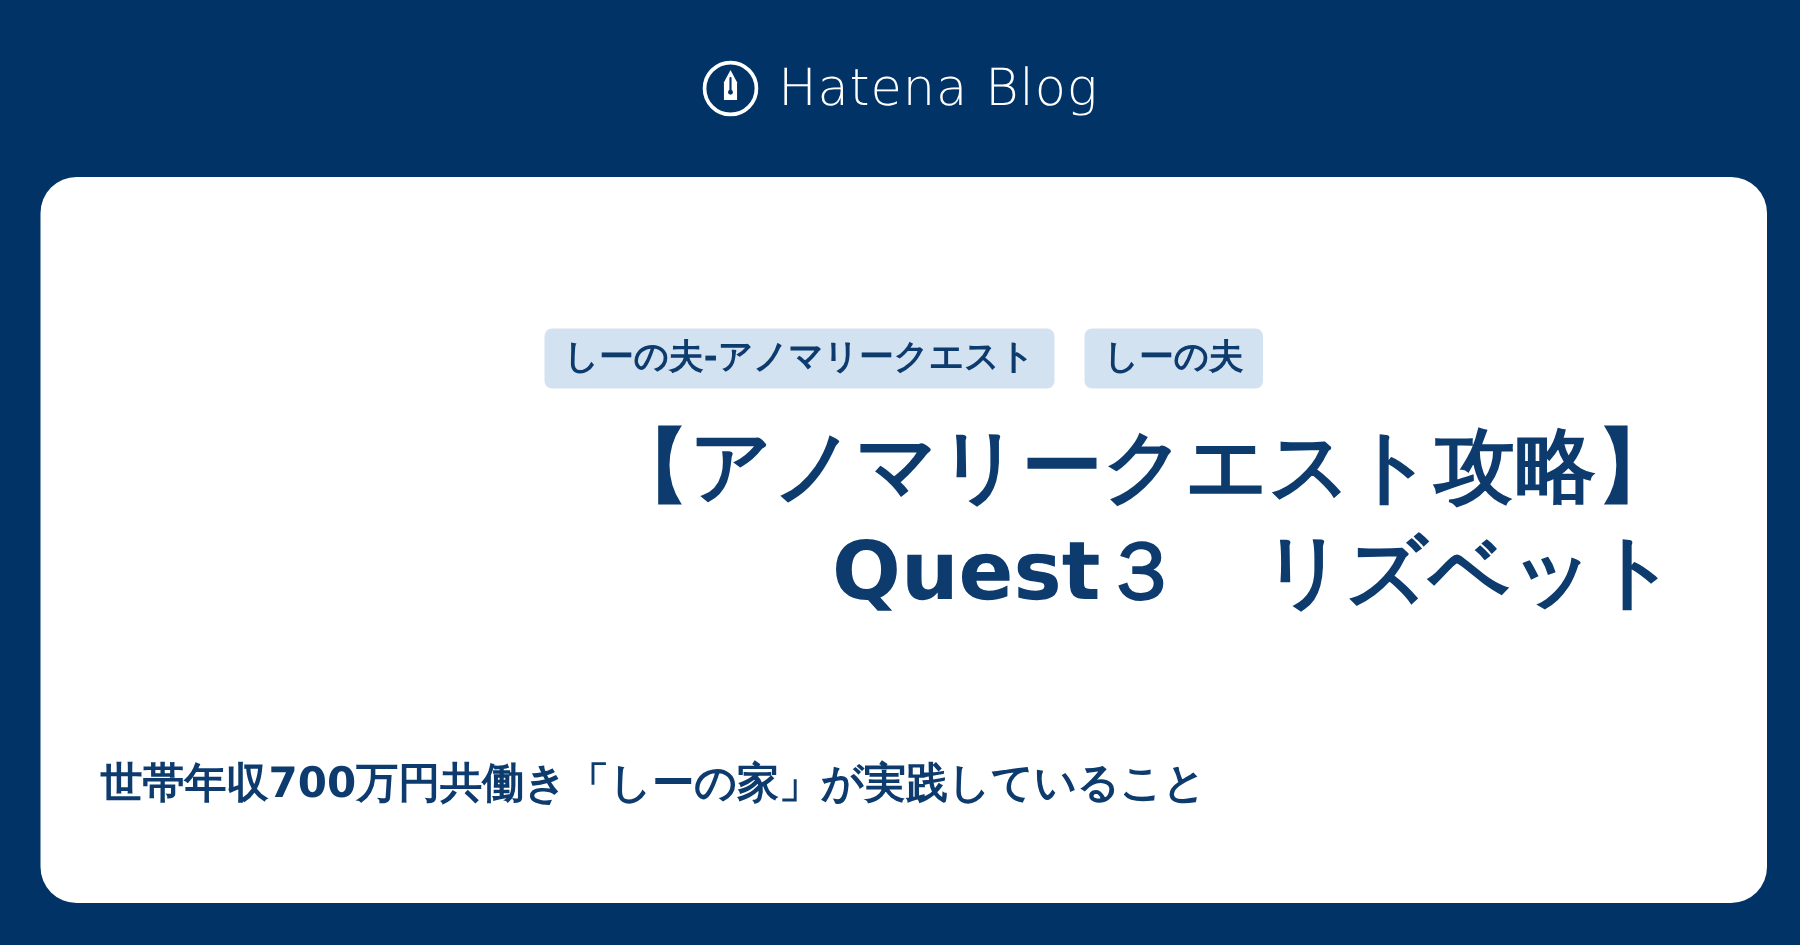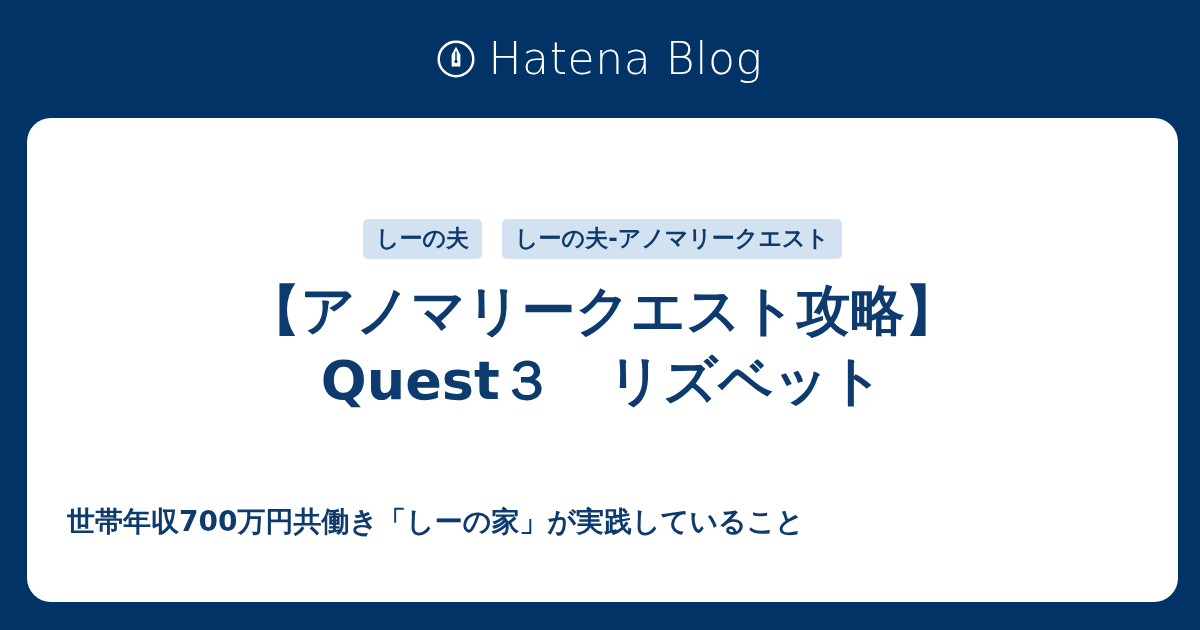--- a/index.html
+++ b/index.html
@@ -23,21 +23,21 @@
     justify-content:center;
     gap:13px;
   }
   #hatena-logo-icon {
     width:38px; height:38px;
     display:block;
     flex:0 0 auto;
   }
   #brand-name {
     color:#ffffff;
-    font-size:44px;
+    font-size:34px;
     font-weight:300;
     letter-spacing:0.6px;
     line-height:1;
     font-family:"DejaVu Sans","Liberation Sans",sans-serif;
     white-space:nowrap;
   }
 
   
   #entry-card {
     position:absolute;
@@ -84,21 +84,21 @@
     top:158px;
     left:60px; right:60px;
     text-align:center;
     color:#0d3b6e;
     font-size:54px;
     font-weight:700;
     line-height:1.3;
     letter-spacing:0px;
     font-family:"DejaVu Sans","Liberation Sans",sans-serif;
   }
-  #entry-title .title-line { display:block; white-space:nowrap; }
+  #entry-title .title-line { display:block; white-space:nowrap;text-align:right; }
 
   
   #blog-subtitle {
     position:absolute;
     top:387px;
     left:40px; right:40px;
     color:#0d3b6e;
     font-size:28px;
     font-weight:700;
     line-height:1.2;
@@ -119,22 +119,22 @@
     <circle cx="20" cy="22.6" r="1.7" fill="#013366"></circle>
   </svg>
 
   <span id="brand-name">Hatena Blog</span>
 </div>
 
 <div id="entry-card">
   <div id="entry-inner">
 
     <div id="tag-list">
+      <span class="tag-badge">しーの夫-アノマリークエスト</span>
       <span class="tag-badge">しーの夫</span>
-      <span class="tag-badge">しーの夫-アノマリークエスト</span>
     </div>
 
     <h1 id="entry-title">
       <span class="title-line">【アノマリークエスト攻略】</span>
       <span class="title-line">Quest３　リズベット</span>
     </h1>
 
     <div id="blog-subtitle">世帯年収700万円共働き「しーの家」が実践していること</div>
 
   </div>

